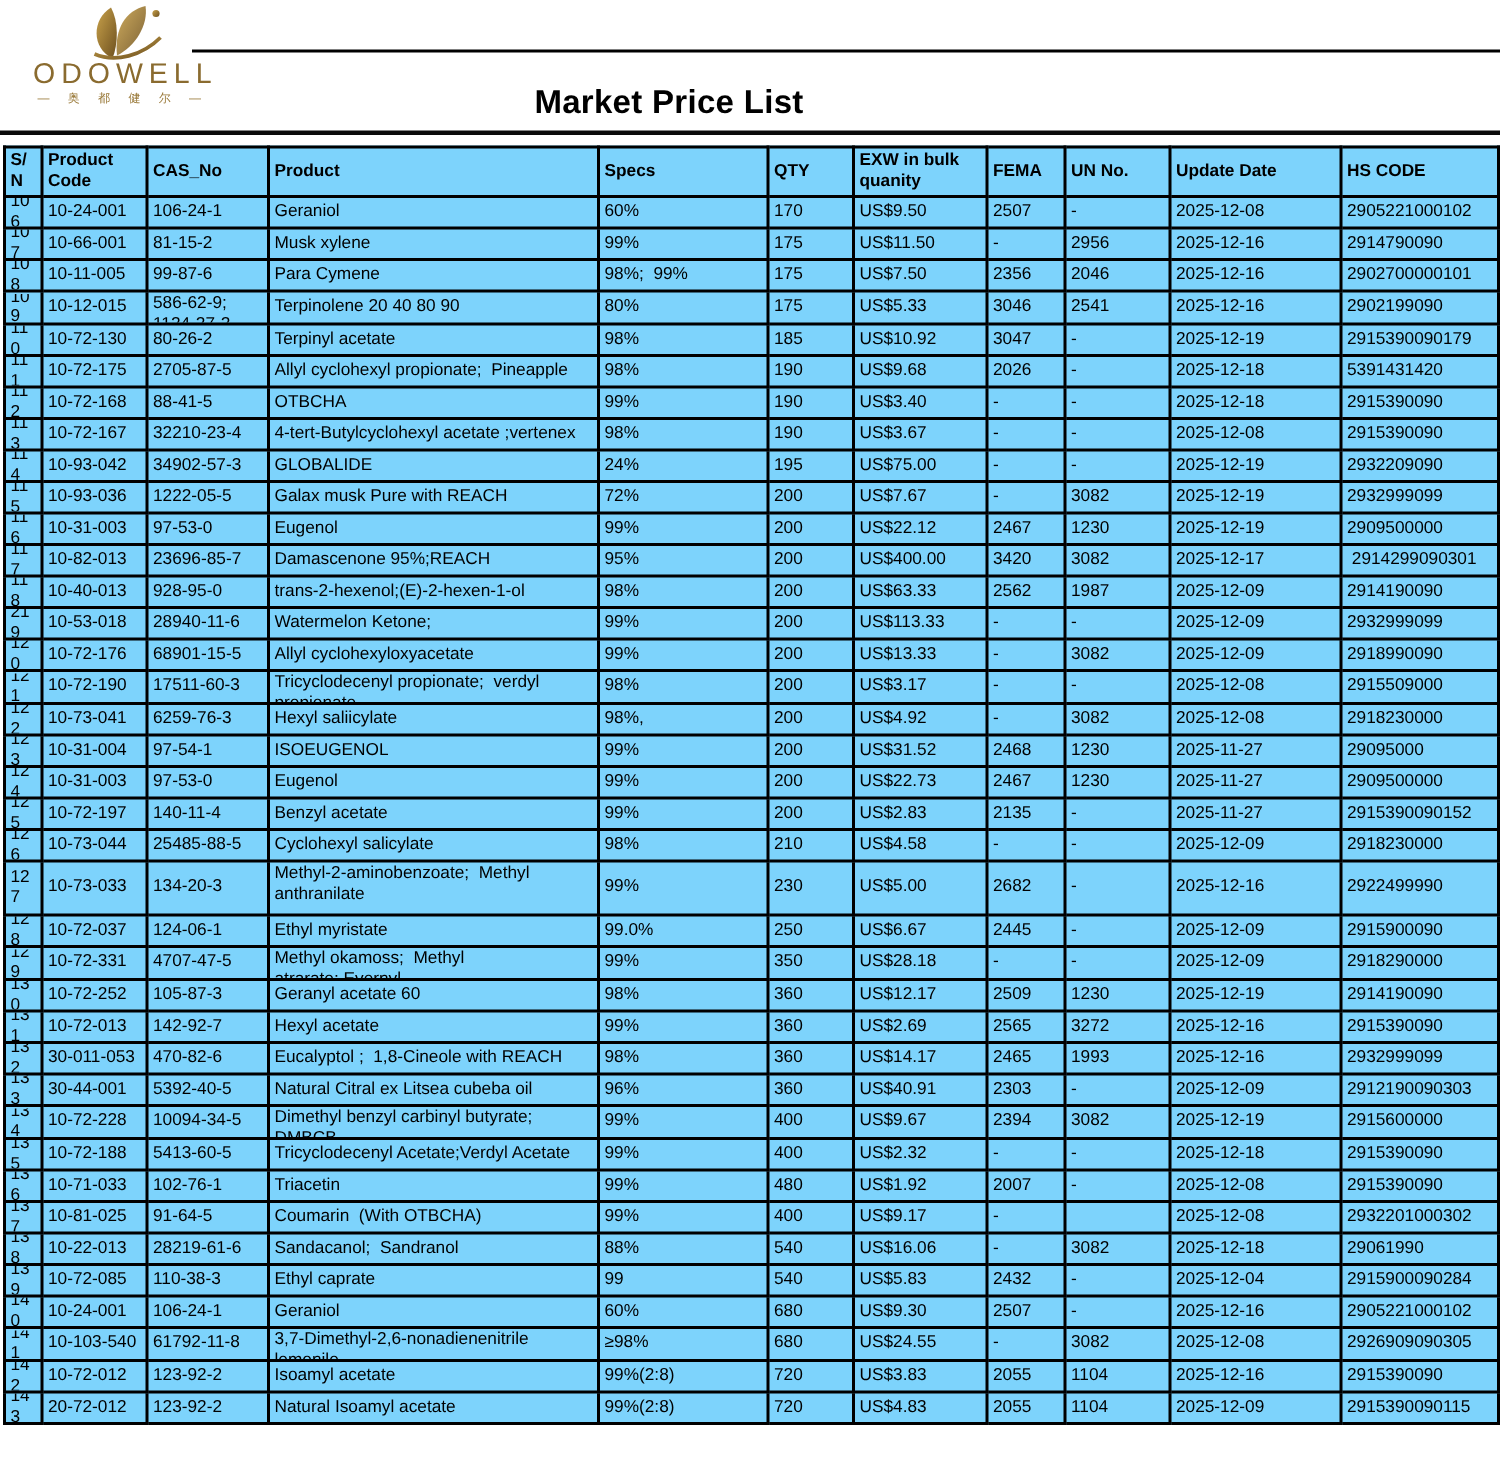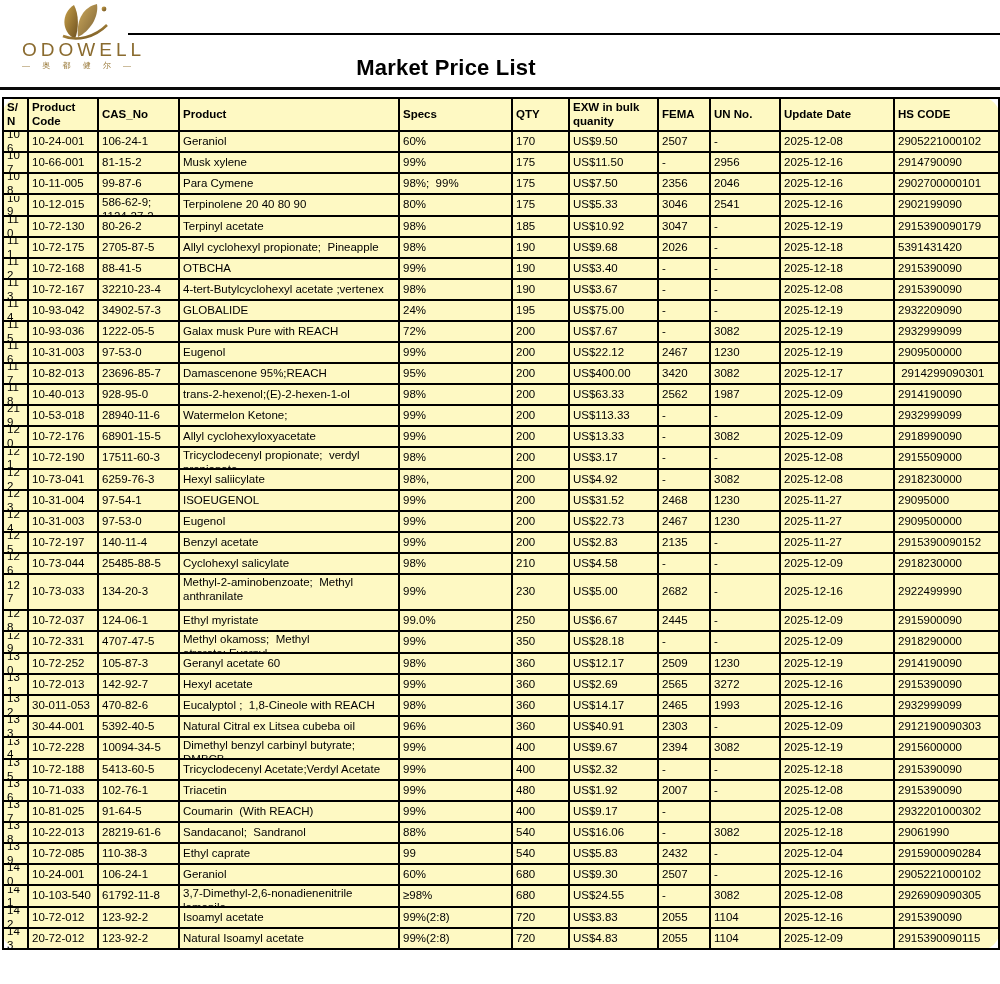--- a/index.html
+++ b/index.html
@@ -6,28 +6,28 @@
   .page {
     position:relative; width:1000px; height:984px; background:#ffffff;
     font-family:"Liberation Sans", sans-serif; overflow:hidden;
   }
   .topline1 { position:absolute; left:128px; top:33px; width:872px; height:2px; background:#000; }
   .topline2 { position:absolute; left:0; top:87px; width:1000px; height:3px; background:#0a0a0a; }
   .title {
     position:absolute; top:55px; left:0; width:892px; text-align:center;
     font-size:22px; font-weight:bold; color:#000; letter-spacing:0.2px;
   }
-  .logo { position:absolute; left:22px; top:1px; width:120px; text-align:left; color:#8a6b2f; }
+  .logo { position:absolute; left:22px; top:1px; width:120px; text-align:center; color:#8a6b2f; }
   .logo svg { display:block; margin:0 auto; }
   .logo-name { font-size:19px; letter-spacing:4px; font-weight:400; color:#8a6b2f; line-height:18px; }
   .logo-cn { font-size:8px; letter-spacing:5px; color:#9a7a3a; margin-top:1px; white-space:nowrap; }
 
   table.price {
     position:absolute; top:97px; left:2px; width:996px;
-    border-collapse:collapse; table-layout:fixed; background:#fef9c3;border-radius:20px;
+    border-collapse:collapse; table-layout:fixed; background:#7dd3fc;
   }
   .price th, .price td {
     border:2px solid #000; padding:0 3px; vertical-align:middle;
     font-size:11.5px; color:#000; overflow:hidden;
   }
   .cc {
     display:flex; align-items:center; height:19px; line-height:13.5px;
     white-space:pre-wrap; overflow:hidden; word-break:break-word;
   }
   th .cc { height:31px; font-weight:bold; text-align:left; }
@@ -1208,21 +1208,21 @@
           <td>
             <div class="cc">137</div>
           </td>
           <td>
             <div class="cc">10-81-025</div>
           </td>
           <td>
             <div class="cc">91-64-5</div>
           </td>
           <td>
-            <div class="cc">Coumarin  (With REACH)</div>
+            <div class="cc">Coumarin  (With OTBCHA)</div>
           </td>
           <td>
             <div class="cc">99%</div>
           </td>
           <td>
             <div class="cc">400</div>
           </td>
           <td>
             <div class="cc">US$9.17</div>
           </td>

